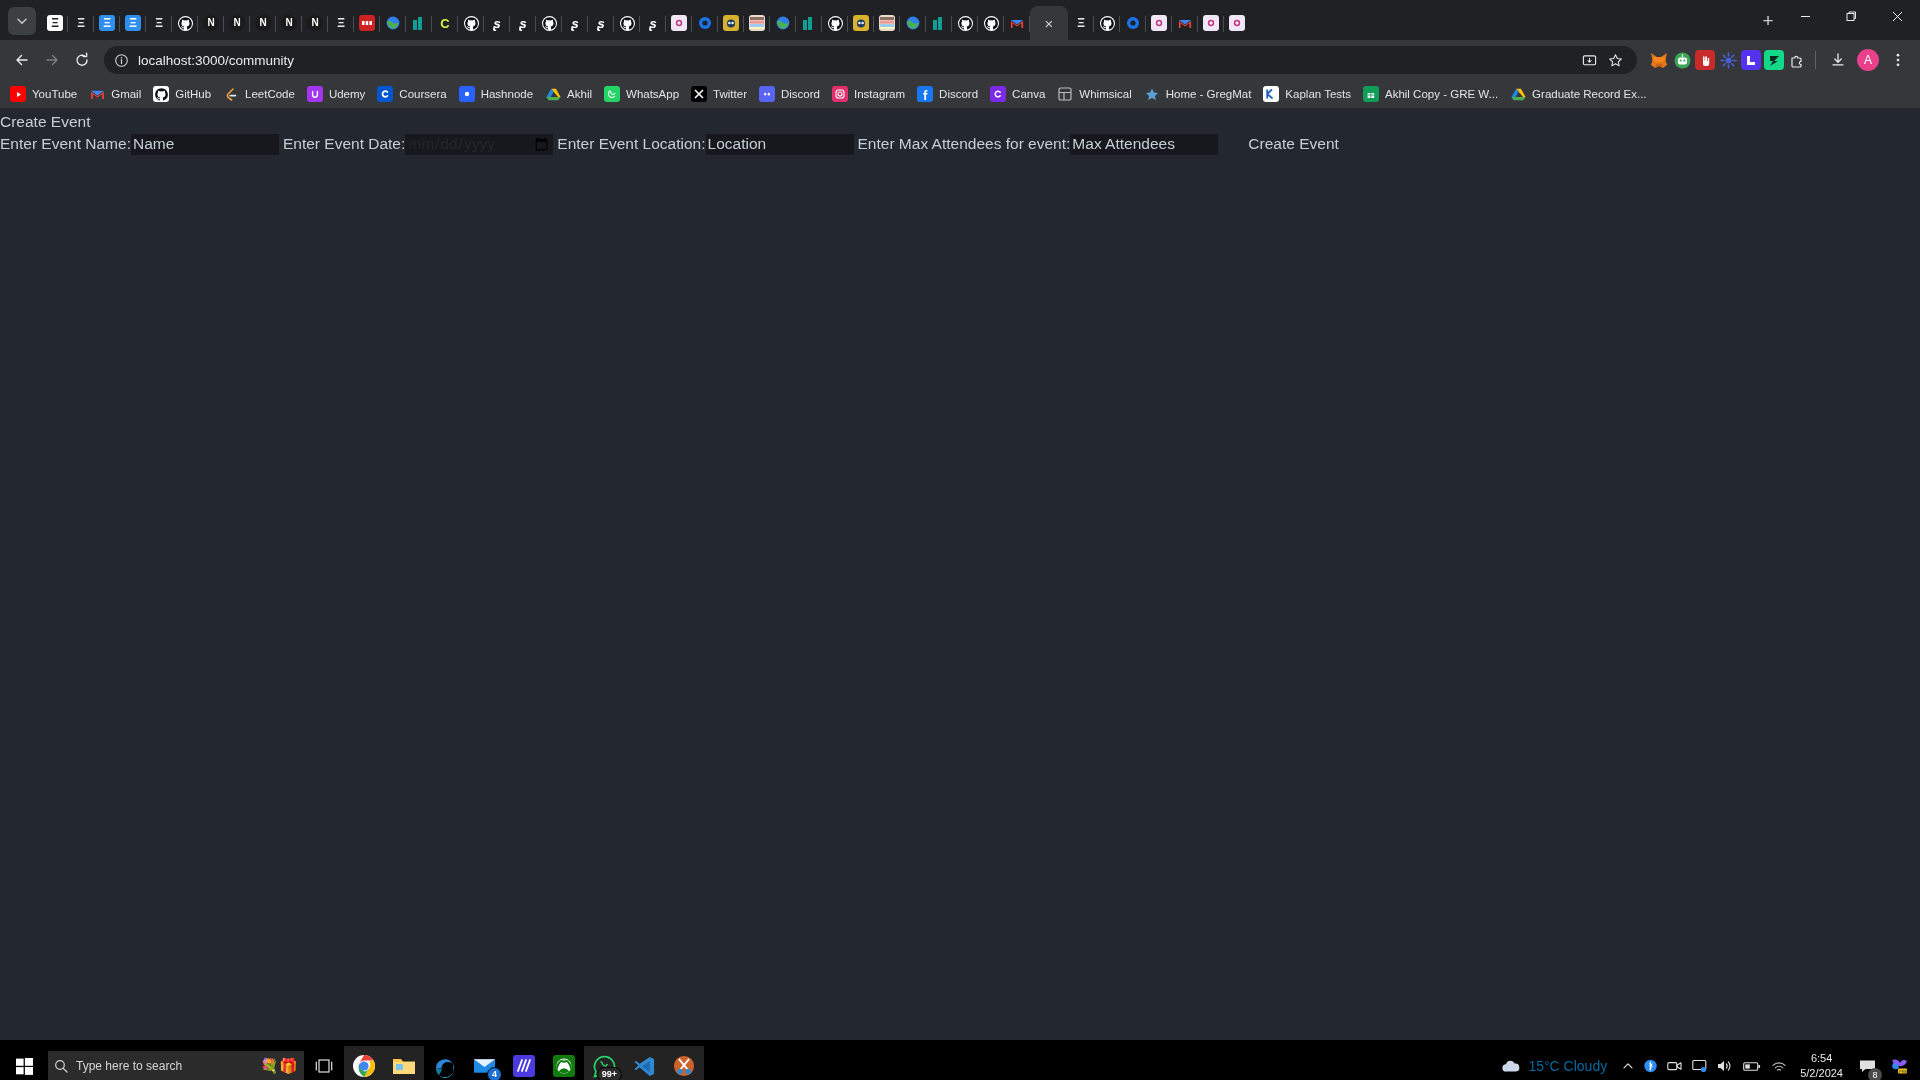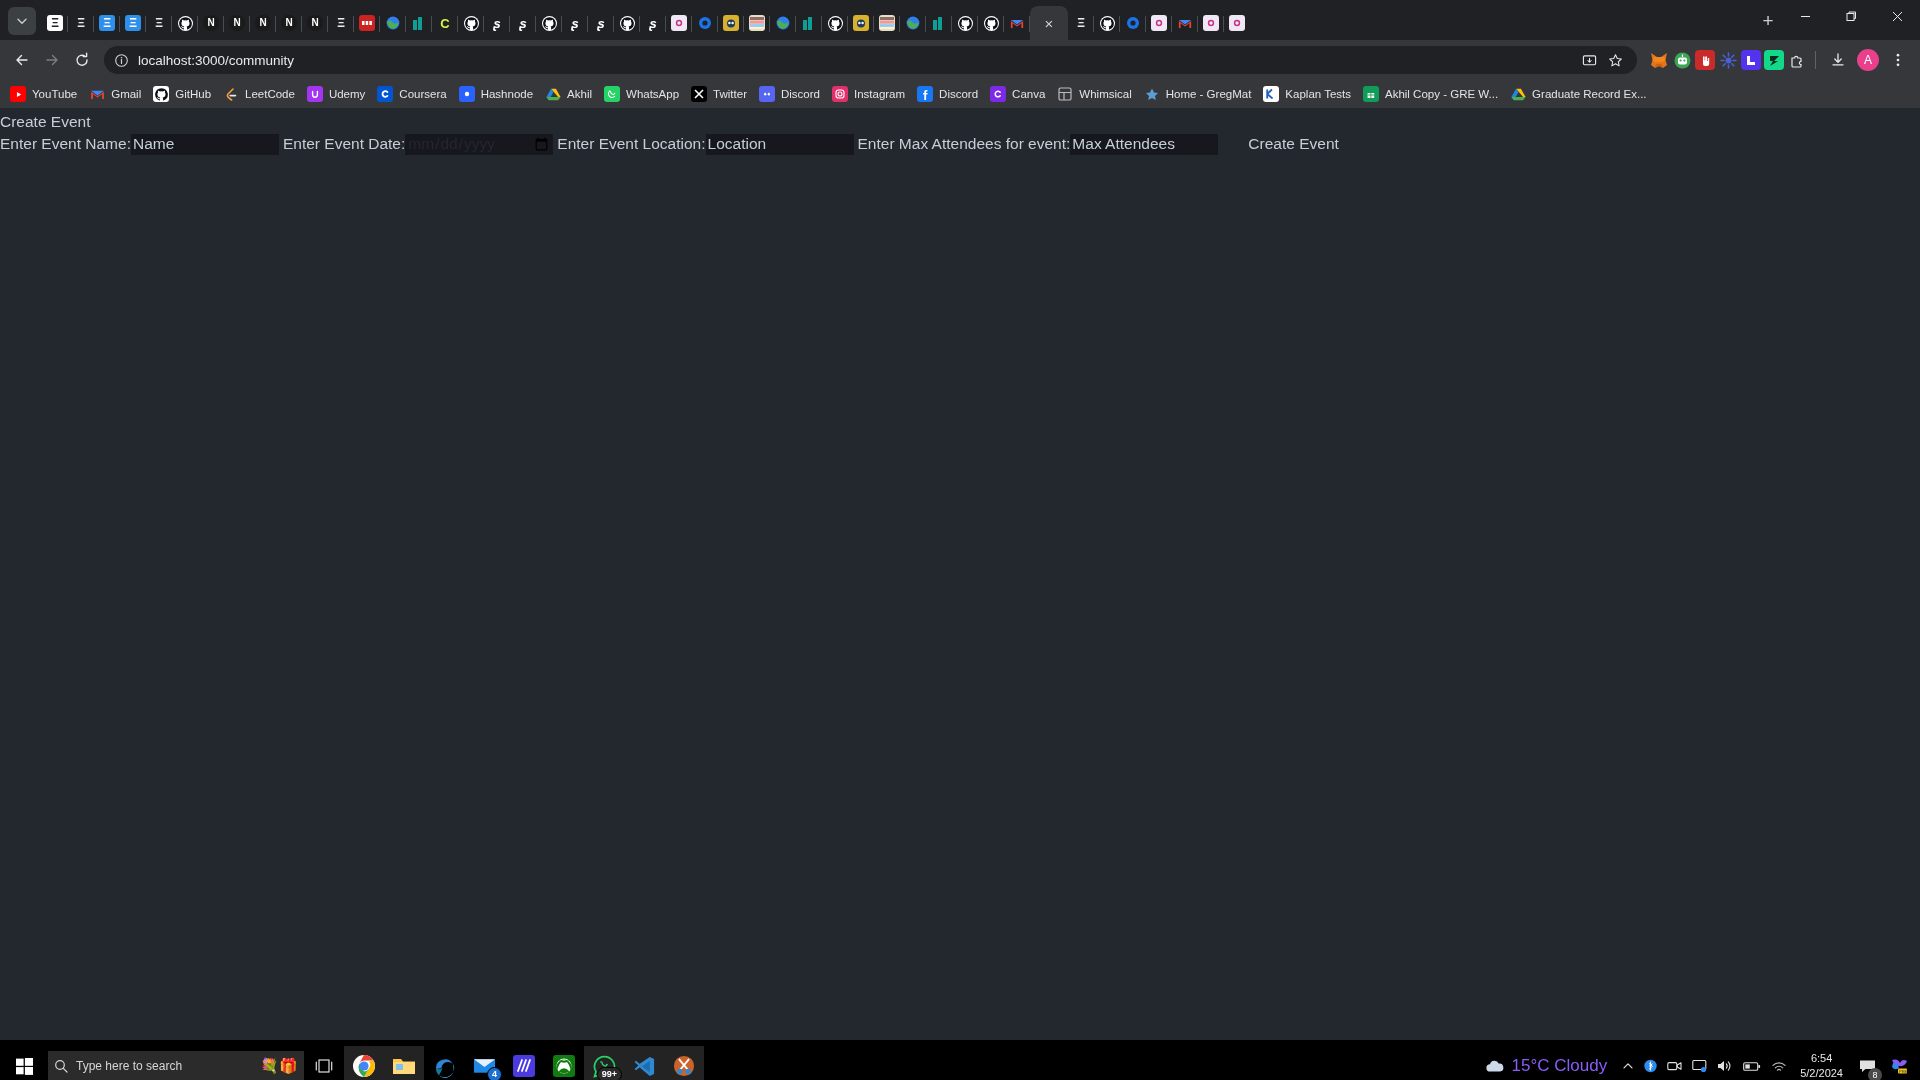--- a/index.html
+++ b/index.html
@@ -158,21 +158,21 @@
   }
   .tb-icon .badge {
     position: absolute; bottom: 4px; right: 2px; background: #2b2b2b; color: #fff;
     border-radius: 9px; font-size: 9px; padding: 1px 4px; line-height: 1.2; font-weight: bold;
     border: 1px solid #000;
   }
   .tb-icon .badge.blue { background: #1d6fd1; }
   .tray { margin-left: auto; display: flex; align-items: center; gap: 0; padding-right: 6px; height: 40px; }
   .tray-item { display: flex; align-items: center; justify-content: center; padding: 0 5px; height: 40px; }
   .weather { display: flex; align-items: center; gap: 7px; padding: 0 10px 0 8px; }
-  .weather .wt { color: #8b5cf6; font-size: 17px; white-space: nowrap; }
+  .weather .wt { color: #0369a1; font-size: 14px; white-space: nowrap; }
   .clock {
     display: flex; flex-direction: column; align-items: center; justify-content: center;
     color: #e8e8e8; font-size: 11px; line-height: 1.35; padding: 0 8px; height: 40px;
   }
   .notif { position: relative; padding: 0 8px; display: flex; align-items: center; height: 40px; }
   .notif .nb {
     position: absolute; bottom: 4px; right: 2px; background: #4a4a4a; color: #fff;
     border-radius: 8px; font-size: 9px; width: 14px; height: 14px;
     display: flex; align-items: center; justify-content: center;
   }

